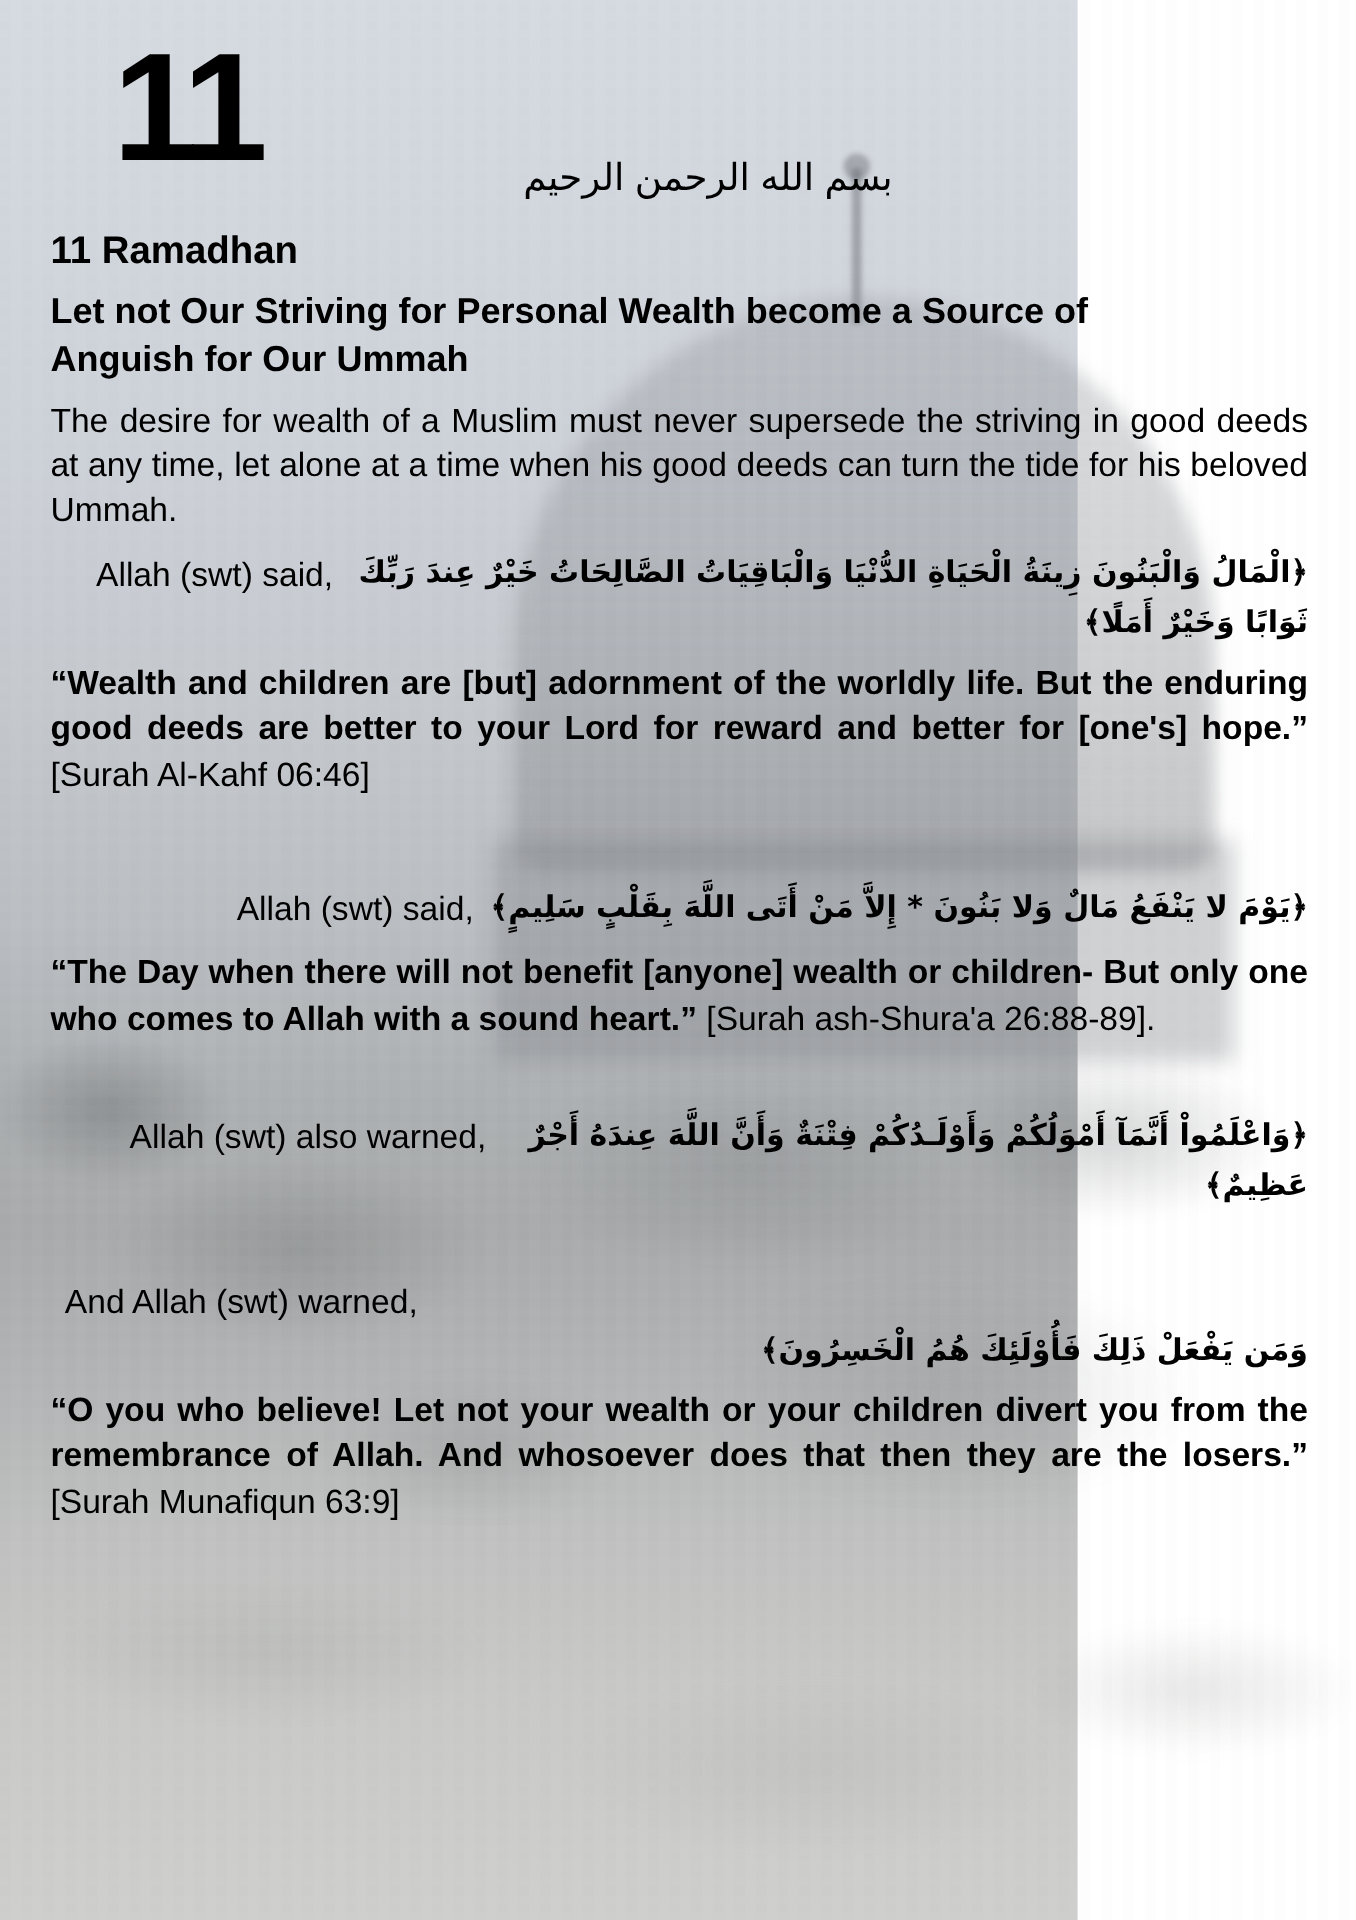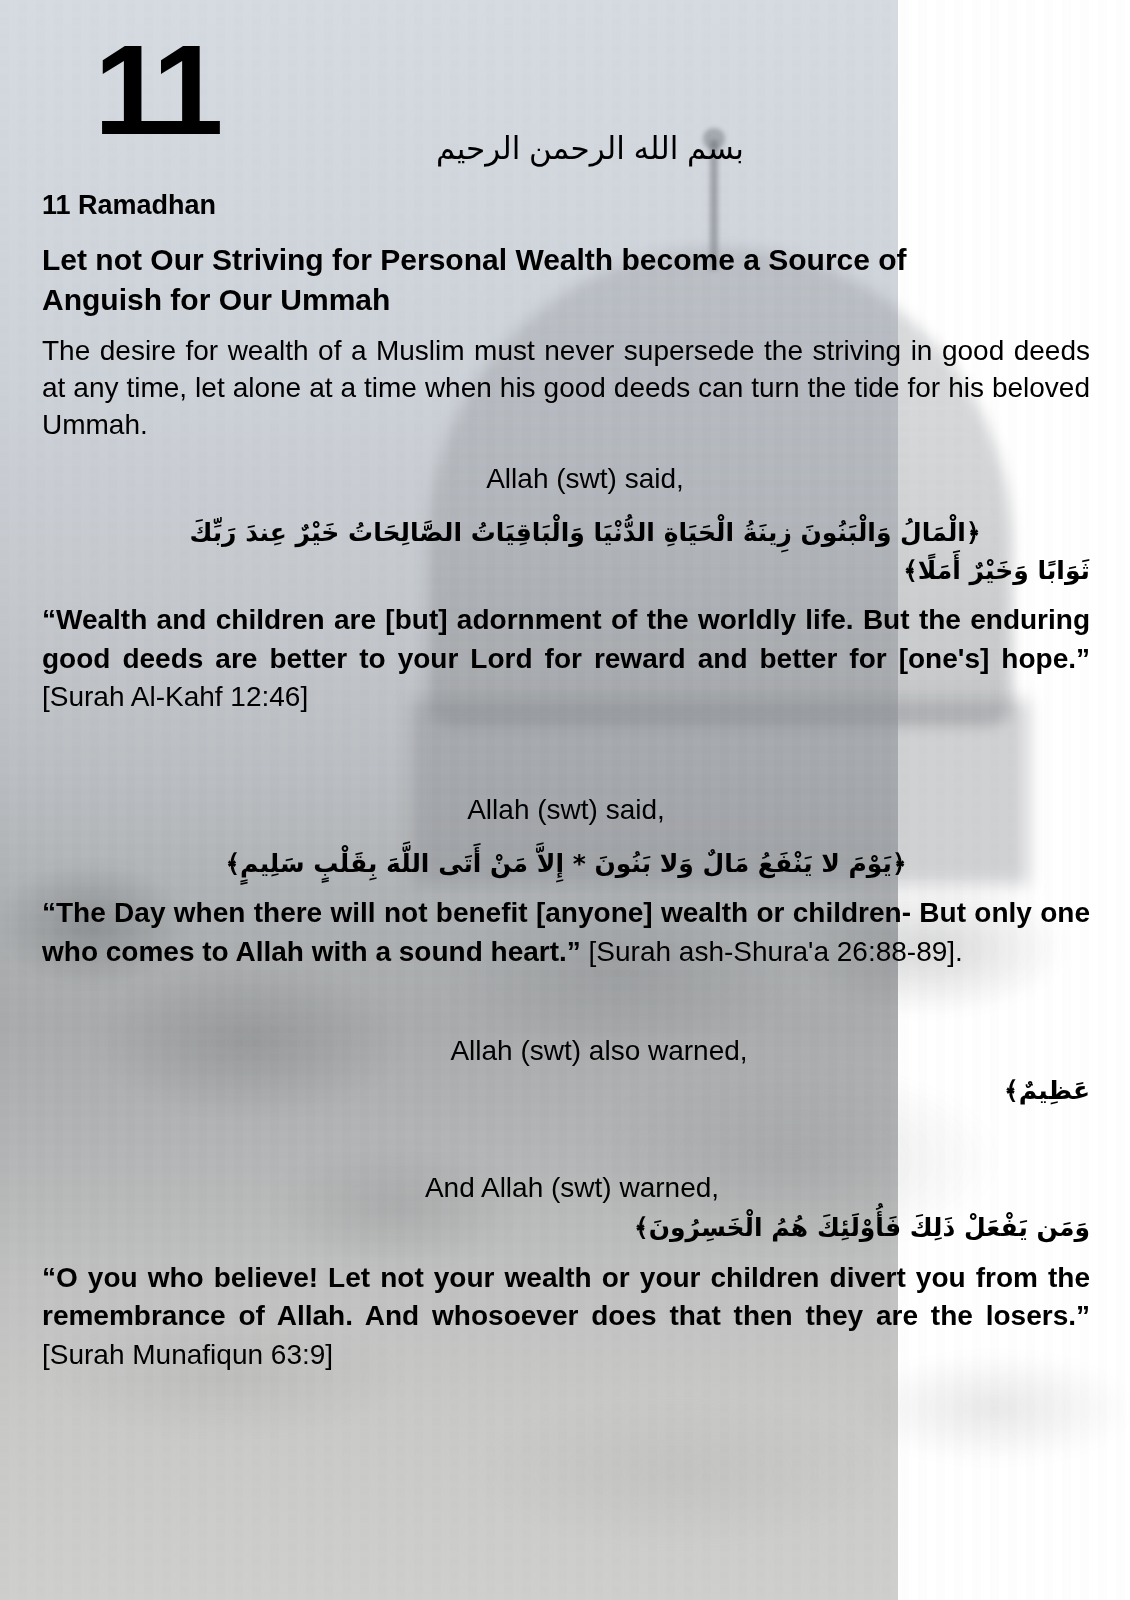--- a/index.html
+++ b/index.html
@@ -48,30 +48,30 @@
   
   .num11{
     position:absolute;left:94px;top:26px;
     font-size:128px;font-weight:900;line-height:1;letter-spacing:-6px;
   }
   .bismillah{
     position:absolute;left:0;top:130px;width:1130px;text-align:center;
     font-size:31px;direction:rtl;transform:translateX(25px);
   }
   .date-heading{
-    position:absolute;left:42px;top:190px;font-size:27px;font-weight:bold;
+    position:absolute;left:42px;top:190px;font-size:32px;font-weight:bold;
   }
   .content{
     position:absolute;left:42px;top:240px;width:1048px;font-size:28px;
   }
   .title{font-weight:bold;font-size:30px;line-height:1.32;margin:0 0 14px 0;}
   .para{margin:0;text-align:justify;line-height:1.32;}
   .quote{margin:0;text-align:justify;line-height:1.38;font-weight:bold;}
   .quote .cite{font-weight:normal;}
-  .intro-line{display:flex;justify-content:space-between;align-items:center;gap:14px;margin:0;flex-direction:column;}
+  .intro-line{display:flex;justify-content:space-between;align-items:flex-start;gap:14px;margin:0;}
   .intro-line.flush-right{justify-content:flex-end;}
   .lead{white-space:nowrap;line-height:1.5;}
   .arabic{direction:rtl;unicode-bidi:isolate;font-weight:bold;font-size:25px;
     line-height:1.5;text-align:right;font-family:"DejaVu Sans",sans-serif;}
   .arabic-cont{text-align:right;margin:0;}
   .sec1{margin-top:14px;}
   .sec-quote{margin-top:12px;}
   .gap-a{margin-top:72px;}
   .gap-b{margin-top:58px;}
   .pad38{padding-left:38px;}
@@ -107,38 +107,39 @@
     <div class="sec1">
       <div class="intro-line pad38">
         <span class="lead">Allah (swt) said,</span>
         <span class="arabic">﴿الْمَالُ وَالْبَنُونَ زِينَةُ الْحَيَاةِ الدُّنْيَا وَالْبَاقِيَاتُ الصَّالِحَاتُ خَيْرٌ عِندَ رَبِّكَ</span>
       </div>
       <div class="arabic-cont">
         <span class="arabic">ثَوَابًا وَخَيْرٌ أَمَلًا﴾</span>
       </div>
       <p class="quote sec-quote">
         <span>“Wealth and children are [but] adornment of the worldly life. But the enduring good deeds are better to your Lord for reward and better for [one's] hope.”</span>
-        <span class="cite">[Surah Al-Kahf 12:46]</span>
+        <span class="cite">[Surah Al-Kahf 06:46]</span>
       </p>
     </div>
 
     <div class="gap-a">
       <div class="intro-line flush-right">
         <span class="lead">Allah (swt) said,</span>
         <span class="arabic">﴿يَوْمَ لا يَنْفَعُ مَالٌ وَلا بَنُونَ * إِلاَّ مَنْ أَتَى اللَّهَ بِقَلْبٍ سَلِيمٍ﴾</span>
       </div>
       <p class="quote sec-quote">
         <span>“The Day when there will not benefit [anyone] wealth or children- But only one who comes to Allah with a sound heart.”</span>
         <span class="cite">[Surah ash-Shura'a 26:88-89].</span>
       </p>
     </div>
 
     <div class="gap-b">
       <div class="intro-line pad66">
         <span class="lead">Allah (swt) also warned,</span>
+        <span class="arabic">﴿وَاعْلَمُواْ أَنَّمَآ أَمْوَلُكُمْ وَأَوْلَـدُكُمْ فِتْنَةٌ وَأَنَّ اللَّهَ عِندَهُ أَجْرٌ</span>
       </div>
       <div class="arabic-cont">
         <span class="arabic">عَظِيمٌ﴾</span>
       </div>
     </div>
 
     <div class="gap-b">
       <div class="intro-line pad12">
         <span class="lead">And Allah (swt) warned,</span>
       </div>

